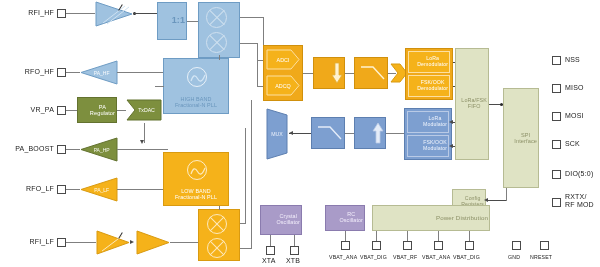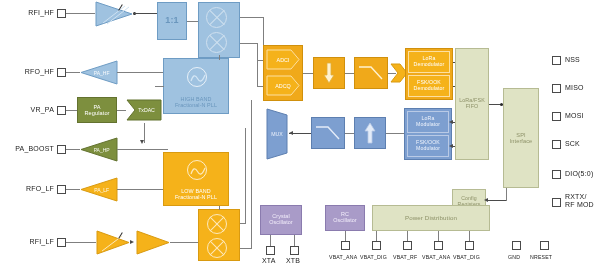--- a/index.html
+++ b/index.html
@@ -13,21 +13,21 @@
 
   
   .pin{position:absolute;width:9px;height:9px;border:1px solid #4a4a4a;background:#fff;box-sizing:border-box;}
   .plabel{position:absolute;font-size:7px;color:#1a1a1a;white-space:nowrap;letter-spacing:.2px;}
   .plabel.r{text-align:right;}
   .wire{position:absolute;background:#7f7f7f;}
   .wire.h{height:1px;}
   .wire.v{width:1px;}
   .wire.dk{background:#4a4a4a;}
 
-  .blk{position:absolute;box-sizing:border-box;display:flex;align-items:center;justify-content:center;
+  .blk{position:absolute;box-sizing:border-box;display:flex;align-items:center;justify-content:flex-end;
        text-align:center;line-height:1.12;color:#fff;font-size:5.6px;letter-spacing:.1px;padding:1px;}
   .blue{background:#9fc2e0;border:1px solid #6e9cc4;color:#6a96bd;}
   .blue2{background:#7d9fd0;border:1px solid #5d7fb0;color:#e8eefa;}
   .yel{background:#f5b21a;border:1px solid #d99a10;color:#fff6e0;}
   .yel2{background:#f0a91a;border:1px solid #d0900d;color:#fff;}
   .olive{background:#7d8f3e;border:1px solid #63722f;color:#eef3dc;}
   .sage{background:#dfe3c4;border:1px solid #b6bb93;color:#8d9168;}
   .purple{background:#a99bc8;border:1px solid #8a7bae;color:#f1ecf8;}
 
   

